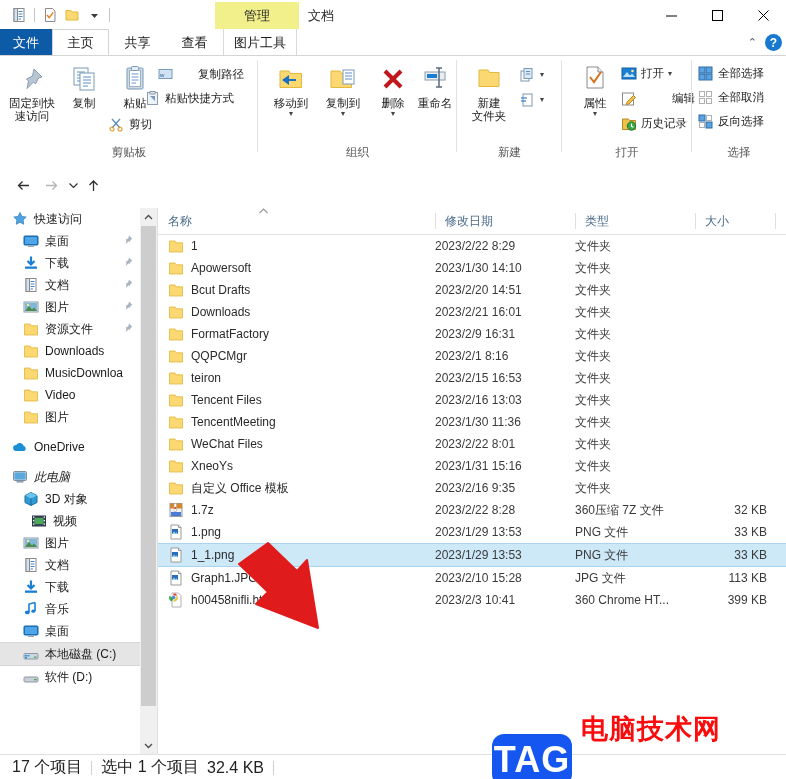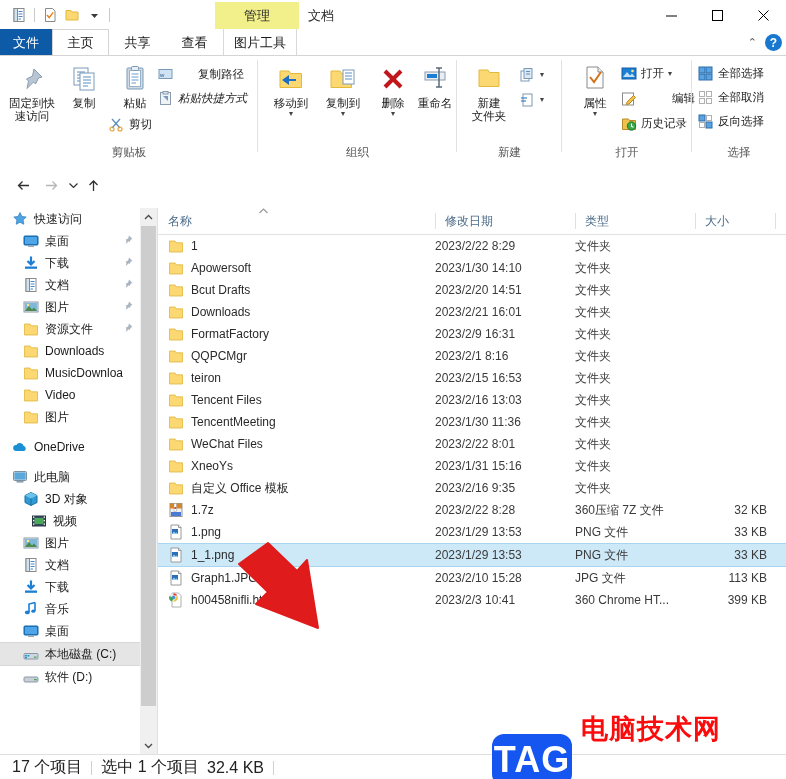--- a/index.html
+++ b/index.html
@@ -235,21 +235,21 @@
 
       <div class="smallbtn" style="left:157px;top:8px;gap:24px;">
         <div class="si">
           <svg width="15" height="15" viewBox="0 0 15 15">
             <rect x="1" y="2.5" width="13" height="9" fill="#cfe3f5" stroke="#7a9ab8"></rect>
             <text x="2" y="9.5" font-size="6" fill="#2a5a8a" font-family="sans-serif">w</text>
           </svg>
         </div>
         <div class="sl">复制路径</div>
       </div>
-      <div class="smallbtn" style="left:157px;top:32px;font-style:italic;">
+      <div class="smallbtn" style="left:144px;top:32px;">
         <div class="si">
           <svg width="15" height="15" viewBox="0 0 15 15">
             <rect x="2.5" y="1.5" width="10" height="12" fill="#eef3f8" stroke="#8a9cae"></rect>
             <rect x="5" y="0.5" width="5" height="2.5" fill="#dde6ee" stroke="#8a9cae"></rect>
             <path d="M5 5 h5 v5 z" fill="#7a9ab8"></path>
           </svg>
         </div>
         <div class="sl">粘贴快捷方式</div>
       </div>
       <div class="smallbtn" style="left:108px;top:58px;">
@@ -609,21 +609,21 @@
       <div class="navgap"></div>
       <div class="navitem" style="padding-left:11px;">
         <span class="nico">
           <svg width="16" height="16" viewBox="0 0 16 16">
             <path d="M4 12 a3 3 0 0 1 .3 -6 a4 4 0 0 1 7.4 1 a2.6 2.6 0 0 1 .3 5 z" fill="#1a8fd4"></path>
           </svg>
         </span>
         <span>OneDrive</span>
       </div>
       <div class="navgap"></div>
-      <div class="navitem" style="padding-left:11px;">
+      <div class="navitem" style="padding-left:11px;font-style:italic;">
         <span class="nico">
           <svg width="16" height="16" viewBox="0 0 16 16">
             <rect x="1.5" y="2.5" width="13" height="9" rx="1" fill="#c6d4df" stroke="#7a8fa0"></rect>
             <rect x="2.5" y="3.5" width="11" height="7" fill="#5aa8dc"></rect>
             <rect x="4.5" y="12" width="7" height="1.6" fill="#90a0b0"></rect>
           </svg>
         </span>
         <span>此电脑</span>
       </div>
       <div class="navitem" style="padding-left:22px;">

